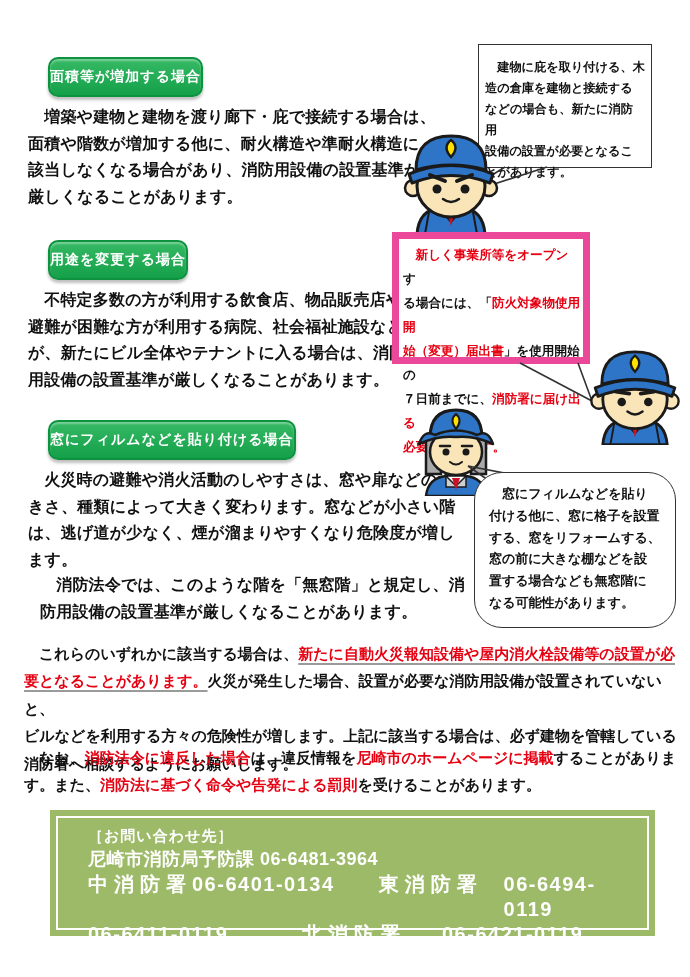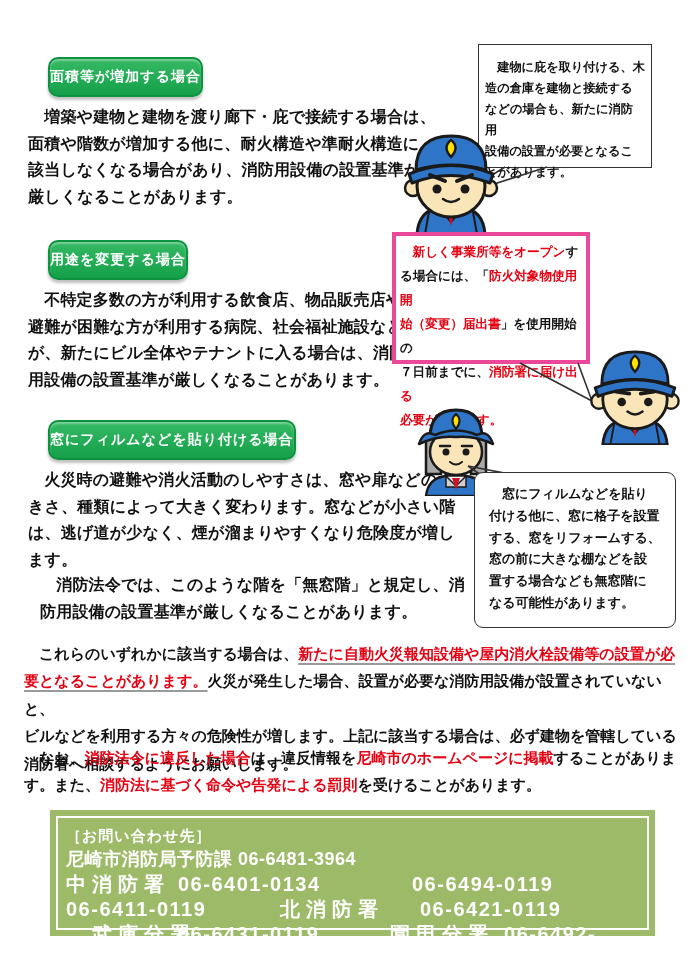--- a/index.html
+++ b/index.html
@@ -41,40 +41,40 @@
   }
   
   .bubble-square {
     position: absolute; background: #fff;
     border: 1.6px solid #333;
     white-space: pre-line; font-weight: bold;
     font-size: 12.2px; line-height: 21px; padding: 12px 6px;
   }
   .notice {
     position: absolute; background: #fff;
-    border: 4px solid #ec4899;
+    border: 7px solid #ec4899;
     white-space: pre-line; font-weight: bold;
     font-size: 12.6px; line-height: 24px; padding: 4px 2px 4px 4px;
   }
   .bubble-round {
     position: absolute; background: #fff;
-    border: 1.6px solid #333; border-radius: 9px;
+    border: 1.6px solid #333; border-radius: 28px;
     white-space: pre-line; font-weight: bold;
     font-size: 13px; line-height: 21.8px; padding: 10px 14px;
   }
   .tail { position: absolute; }
   .char { position: absolute; }
   .char svg { width: 100%; height: 100%; display: block; }
   
   .contact {
     position: absolute; background: #9DBA68; padding: 6px;
   }
   .contact-inner {
     border: 2px solid #ffffff; width: 100%; height: 100%;
-    padding: 7px 20px 6px 8px; color: #ffffff; font-weight: bold;
+    padding: 7px 20px 6px 30px; color: #ffffff; font-weight: bold;
   }
   .c-title { font-size: 15px; line-height: 22px; letter-spacing: 1px; }
   .c-main  { font-size: 18px; line-height: 25px; letter-spacing: 0.5px; }
   .c-row   { display: flex; font-size: 20px; line-height: 25px; }
   .c-name  { letter-spacing: 6px; width: 112px; white-space: pre; }
   .c-tel-l { width: 214px; letter-spacing: 1.5px; }
   .c-name-r{ letter-spacing: 6px; width: 120px; white-space: pre; }
   .c-tel-r { letter-spacing: 1.5px; margin-left: 20px; }
 </style>
 </head>
@@ -202,20 +202,21 @@
   <div class="contact" style="left:50px; top:810px; width:605px; height:126px;">
     <div class="contact-inner">
       <div class="c-title">［お問い合わせ先］</div>
       <div class="c-main">
         <span>尼崎市消防局予防課</span>
         <span>06-6481-3964</span>
       </div>
       <div class="c-row">
         <span class="c-name">中消防署</span>
         <span class="c-tel-l">06-6401-0134</span>
+        <span class="c-name-r">東消防署</span>
         <span class="c-tel-r">06-6494-0119</span>
       </div>
       <div class="c-row">
         <span class="c-tel-l">06-6411-0119</span>
         <span class="c-name-r">北消防署</span>
         <span class="c-tel-r">06-6421-0119</span>
       </div>
       <div class="c-row">
         <span class="c-name">　武庫分署</span>
         <span class="c-tel-l">06-6431-0119</span>

